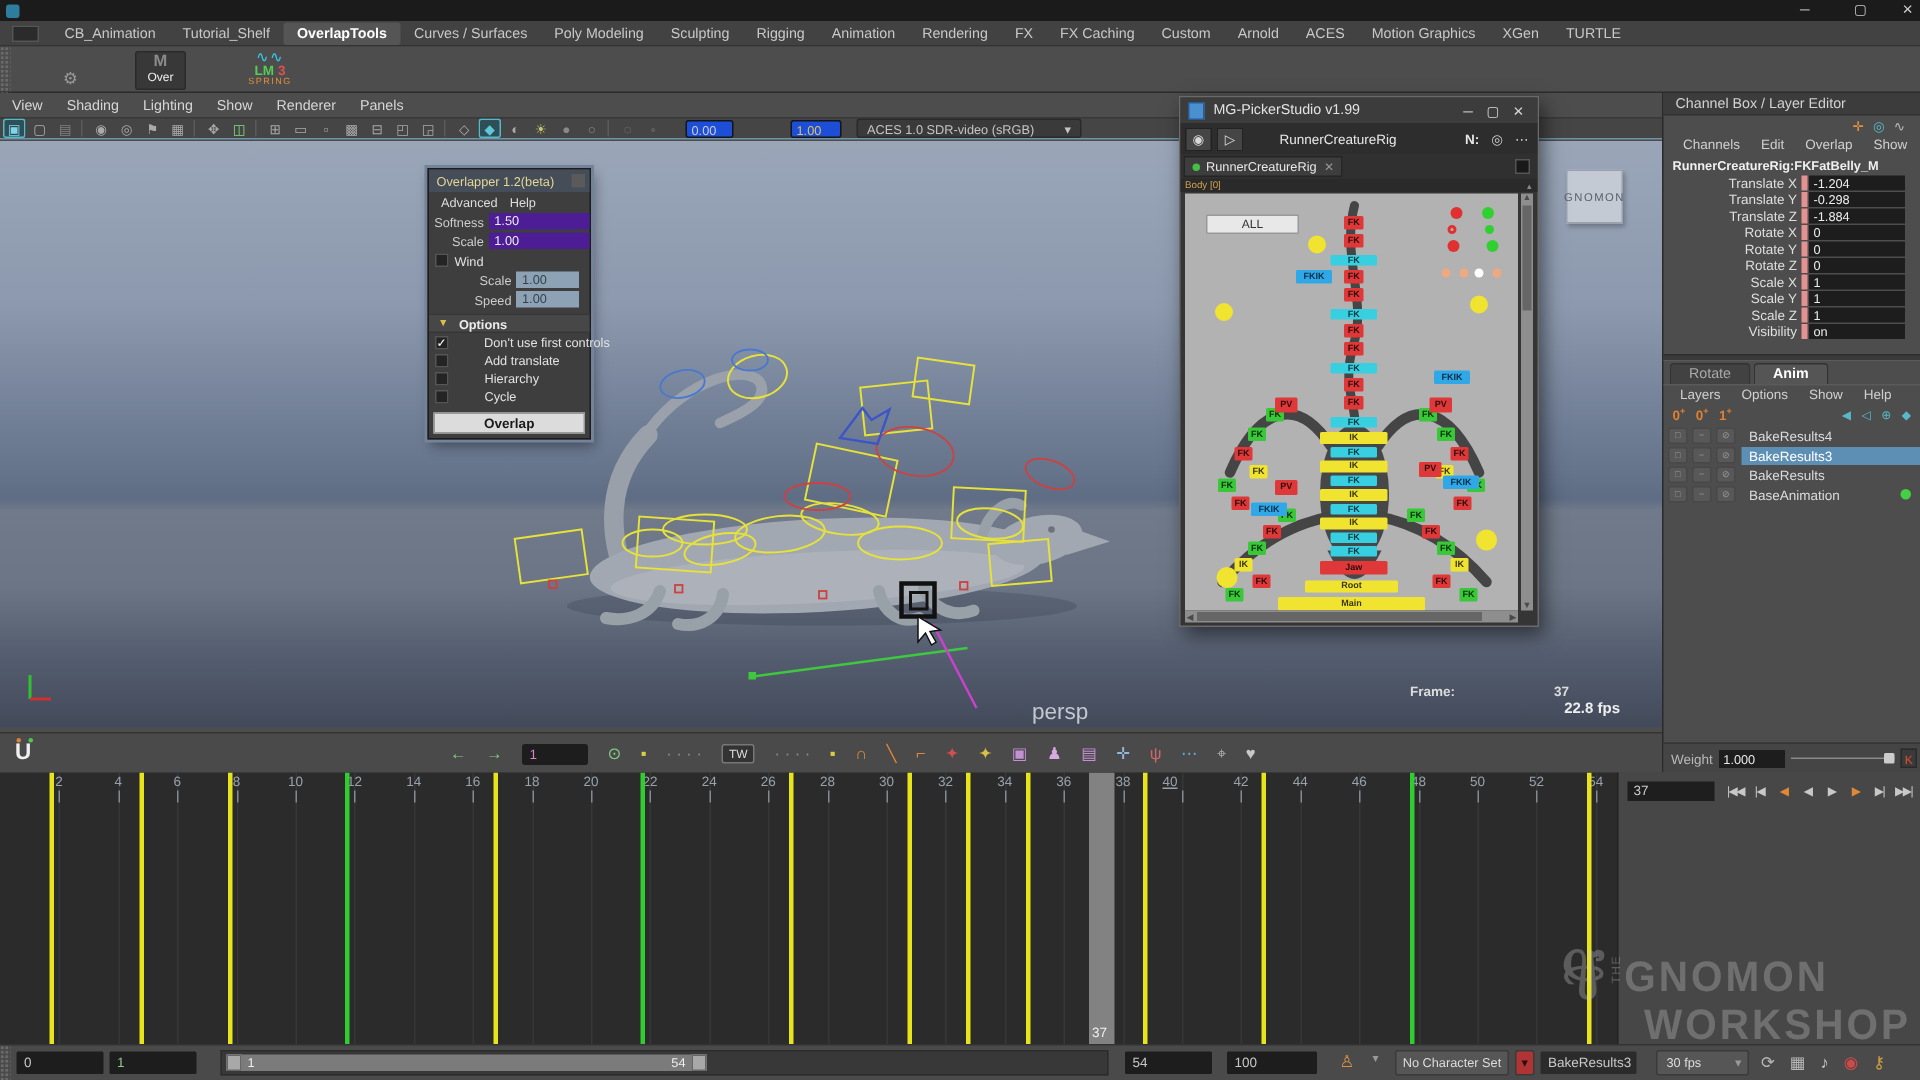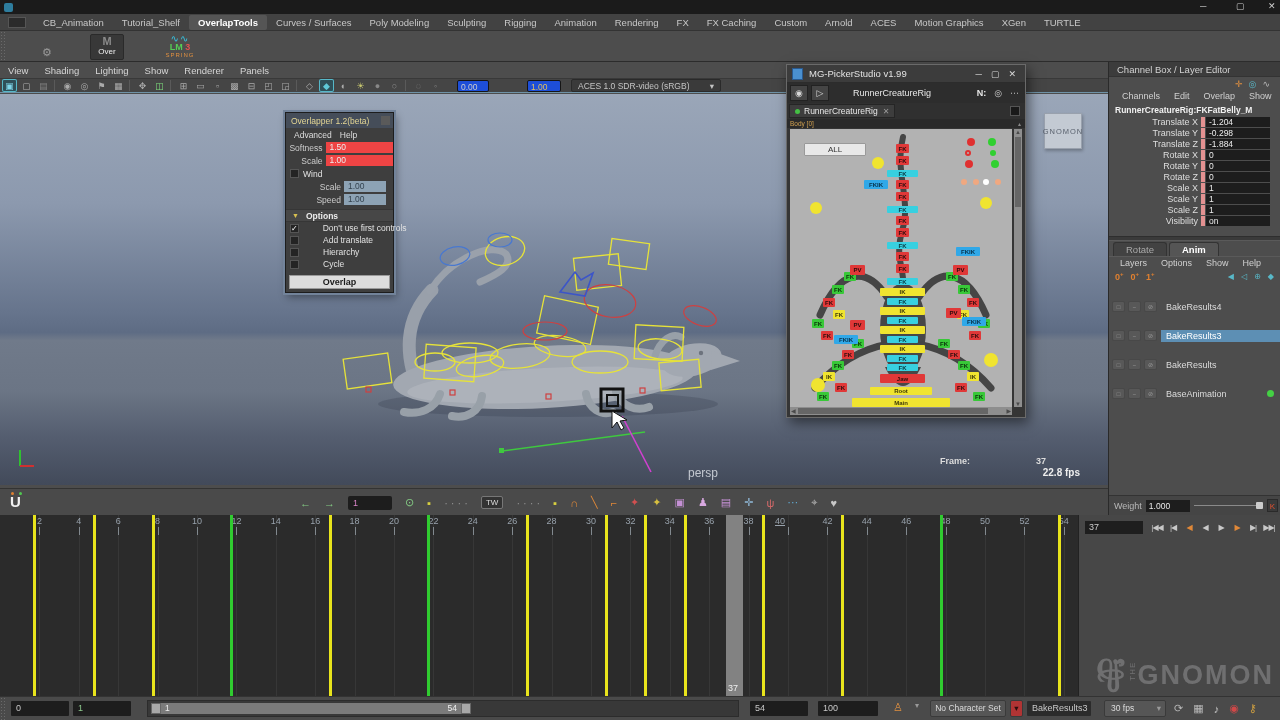--- a/index.html
+++ b/index.html
@@ -39,21 +39,21 @@
   .vp-menu-item { color:#d6d6d6; font-size:9.5px; padding:2px 8px; }
   #vp-icons { position:absolute; left:0; top:16px; width:1108px; height:15px; background:#454545; border-top:1px solid #393939; display:flex; align-items:center; border-bottom:1px solid #6f93a8; }
   .vp-ic { width:15px; height:13px; display:inline-flex; align-items:center; justify-content:center; font-size:9px; margin-left:2px; border-radius:2px; }
   .vp-ic.on { background:#2f4f58; box-shadow:0 0 0 1px #57b8c8 inset; }
   .vp-sep { width:1px; height:11px; background:#5a5a5a; margin:0 3px; }
   .mini-field { background:#1d4ed8; color:#cccccc; font-size:8.5px; height:12px; line-height:12px; padding:0 3px; border:1px solid #151515; border-radius:2px; }
   #colorspace-btn { background:#3a3a3a; border:1px solid #2a2a2a; color:#c4c4c4; font-size:8.5px; height:13px; line-height:12px; padding:0 6px; width:150px; display:flex; justify-content:space-between; border-radius:2px; }
   #vp-canvas { position:absolute; left:0; top:32px; width:1108px; height:391px; overflow:hidden;
     background:linear-gradient(#9aa6b8 0%, #8c99ae 28%, #66748c 56%, #5e6c84 61%, #707a8a 63%, #6b7585 76%, #545d6f 88%, #424a5a 100%); }
   #vp-canvas svg { position:absolute; left:0; top:0; }
-  #hud-persp { position:absolute; left:688px; top:372px; color:#c3c8d0; font-size:12px; }
+  #hud-persp { position:absolute; left:688px; top:372px; color:#c3c8d0; font-size:15px; }
   #hud-frame { position:absolute; left:940px; top:362px; width:106px; display:flex; justify-content:space-between; color:#dcdcdc; font-size:9px; font-weight:bold; }
   #hud-fps { position:absolute; left:1004px; top:373px; width:76px; text-align:right; color:#eeeeee; font-size:10px; font-weight:bold; }
   #front-box { position:absolute; left:1044px; top:19px; width:38px; height:36px; background:#c3cad3; border:1px solid #99a1ad; color:#59616d; font-size:7.5px; letter-spacing:1px; display:flex; align-items:center; justify-content:center; box-shadow:1px 2px 3px rgba(0,0,0,0.25); }
   #axis-gizmo { position:absolute; left:12px; top:352px; width:24px; height:24px; }
 
   
   #dock { position:absolute; left:1108px; top:62px; width:172px; height:453px; background:#4d4d4d; border-left:1px solid #2a2a2a; }
   #cb-header { height:15px; background:#3c3c3c; color:#d2d2d2; font-size:9.5px; padding:2px 0 0 8px; border-bottom:1px solid #333; }
   #cb-iconrow { height:13px; display:flex; justify-content:flex-end; align-items:center; padding-right:10px; gap:6px; }
   #cb-iconrow span { font-size:9px; }
@@ -67,21 +67,21 @@
   #le-divider { height:5px; background:#3a3a3a; border-top:1px solid #2e2e2e; border-bottom:1px solid #5a5a5a; margin-top:10px; }
   #le-tabs { height:15px; display:flex; align-items:flex-end; padding-left:4px; gap:2px; }
   .le-tab { font-size:9.5px; color:#aaaaaa; padding:1px 12px; background:#424242; border:1px solid #333; border-bottom:none; border-radius:3px 3px 0 0; }
   .le-tab.active { color:#ffffff; background:#555555; font-weight:bold; }
   #le-menus { height:13px; display:flex; padding-left:4px; border-top:1px solid #5a5a5a; }
   #le-counters { height:15px; display:flex; align-items:center; padding:0 6px; gap:7px; }
   .counter { color:#e08030; font-size:9px; font-weight:bold; }
   .counter sup { font-size:6px; }
   #le-counters .right-icons { margin-left:auto; display:flex; gap:7px; }
   #le-counters .right-icons span { color:#58b8c8; font-size:8px; }
-  .layer-row { height:13px; display:flex; align-items:center; margin-top:16px; }
+  .layer-row { height:13px; display:flex; align-items:center; margin-top:0px; }
   .layer-cell { width:13px; height:11px; background:#585858; border:1px solid #484848; border-radius:2px; margin-left:3px; color:#999; font-size:6px; text-align:center; line-height:10px; }
   .layer-name { margin-left:4px; flex:1; height:12px; line-height:12px; font-size:9px; color:#dcdcdc; padding-left:5px; position:relative; }
   .layer-name.sel { background:#5d8fb4; color:#ffffff; }
   .layer-dot { width:7px; height:7px; border-radius:50%; background:#44d044; margin:0 6px 0 0; }
   #weight-row { position:absolute; left:0; bottom:0; width:172px; height:20px; background:#454545; border-top:1px solid #333; display:flex; align-items:center; }
   #weight-label { color:#b8b8b8; font-size:9px; margin-left:5px; }
   #weight-field { width:44px; height:12px; background:#1d1d1d; color:#e8e8e8; font-size:8.5px; line-height:12px; padding-left:3px; margin-left:4px; }
   #weight-slider { flex:1; height:1px; background:#8a8a8a; margin:0 4px; position:relative; }
   #weight-handle { position:absolute; right:0; top:-3px; width:7px; height:7px; background:#cccccc; border-radius:1px; }
   #weight-key { width:11px; height:13px; background:#3a3a3a; color:#e05030; font-size:8px; text-align:center; line-height:13px; margin-right:3px; border:1px solid #2a2a2a; }
@@ -133,21 +133,21 @@
 
   
   #overlapper { position:absolute; left:285px; top:112px; width:109px; height:181px; background:#3e3e3e; border:1px solid #1d1d1d; box-shadow:0 0 0 2px #72839a, 2px 4px 8px rgba(0,0,0,0.4); z-index:5; }
   #ov-title { height:15px; background:#454d59; display:flex; align-items:center; }
   #ov-title span { color:#e4d694; font-size:8.5px; margin-left:5px; flex:1; }
   #ov-close { width:9px; height:9px; background:#5a5a5a; margin-right:3px; }
   #ov-menus { height:13px; display:flex; align-items:center; }
   .ov-menu-item { color:#dddddd; font-size:8.5px; padding:0 0 0 8px; }
   .ov-frow { height:13px; display:flex; align-items:center; }
   .ov-flabel { width:45px; text-align:right; color:#cccccc; font-size:8.5px; padding-right:3px; }
-  .ov-fval { width:77px; height:11px; background:#ef4444; color:#ececec; font-size:8.5px; line-height:11px; padding-left:4px; }
+  .ov-fval { width:77px; height:11px; background:#4c1d95; color:#ececec; font-size:8.5px; line-height:11px; padding-left:4px; }
   .ov-fval.dis { background:#8da3b5; color:#34434f; }
   .ov-sublabel { width:58px; text-align:right; color:#cccccc; font-size:8.5px; padding-right:3px; }
   .ov-cb { width:9px; height:9px; background:#242424; border:1px solid #555; margin-left:4px; color:#ffffff; font-size:8px; line-height:8px; text-align:center; }
   #ov-options { height:13px; background:#474747; border-top:1px solid #363636; border-bottom:1px solid #363636; display:flex; align-items:center; margin-top:3px; }
   #ov-options .tri { color:#d8c050; font-size:7px; margin-left:6px; }
   #ov-options span.lbl { color:#ececec; font-size:8.5px; font-weight:bold; margin-left:7px; }
   .ov-crow { height:12px; display:flex; align-items:center; }
   .ov-crow .lbl { color:#e2e2e2; font-size:8.5px; margin-left:4px; white-space:nowrap;padding-left:20px; }
   #ov-button { position:absolute; left:3px; bottom:3px; width:101px; height:14px; background:#dcdcdc; border:1px solid #9a9a9a; color:#1a1a1a; font-size:9px; font-weight:bold; text-align:center; line-height:13px; }
 
@@ -625,20 +625,23 @@
           <div class="tr-btn">▶|</div>
           <div class="tr-btn">▶▶|</div>
         </div>
     </div>
     <div id="watermark">
       <div class="wm-row">
         <span id="wm-logo">⅌</span>
         <span id="wm-the">THE</span>
         <span class="wm-big">GNOMON</span>
       </div>
+      <div class="wm-row">
+          <span class="wm-big" style="margin-left:54px;">WORKSHOP</span>
+        </div>
     </div>
   </div>
 
   <div id="rangebar">
     <div id="range-grip" class="grip"></div>
     <div class="rb-field" style="left:11px;width:58px;">0</div>
     <div class="rb-field" style="left:73px;width:58px;color:#8cc88c;">1</div>
     <div id="range-widget">
       <div id="range-fill">
         <div class="range-handle" style="left:0;"></div>

